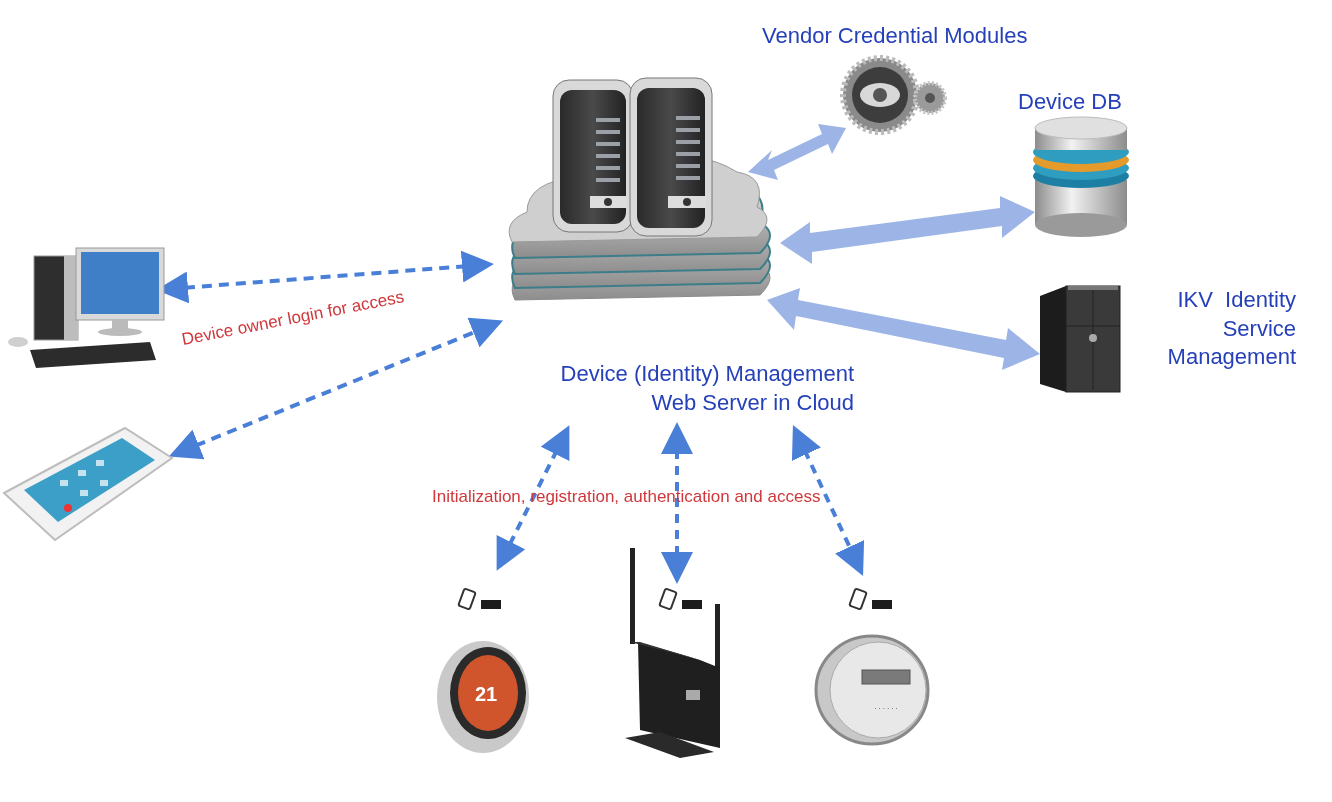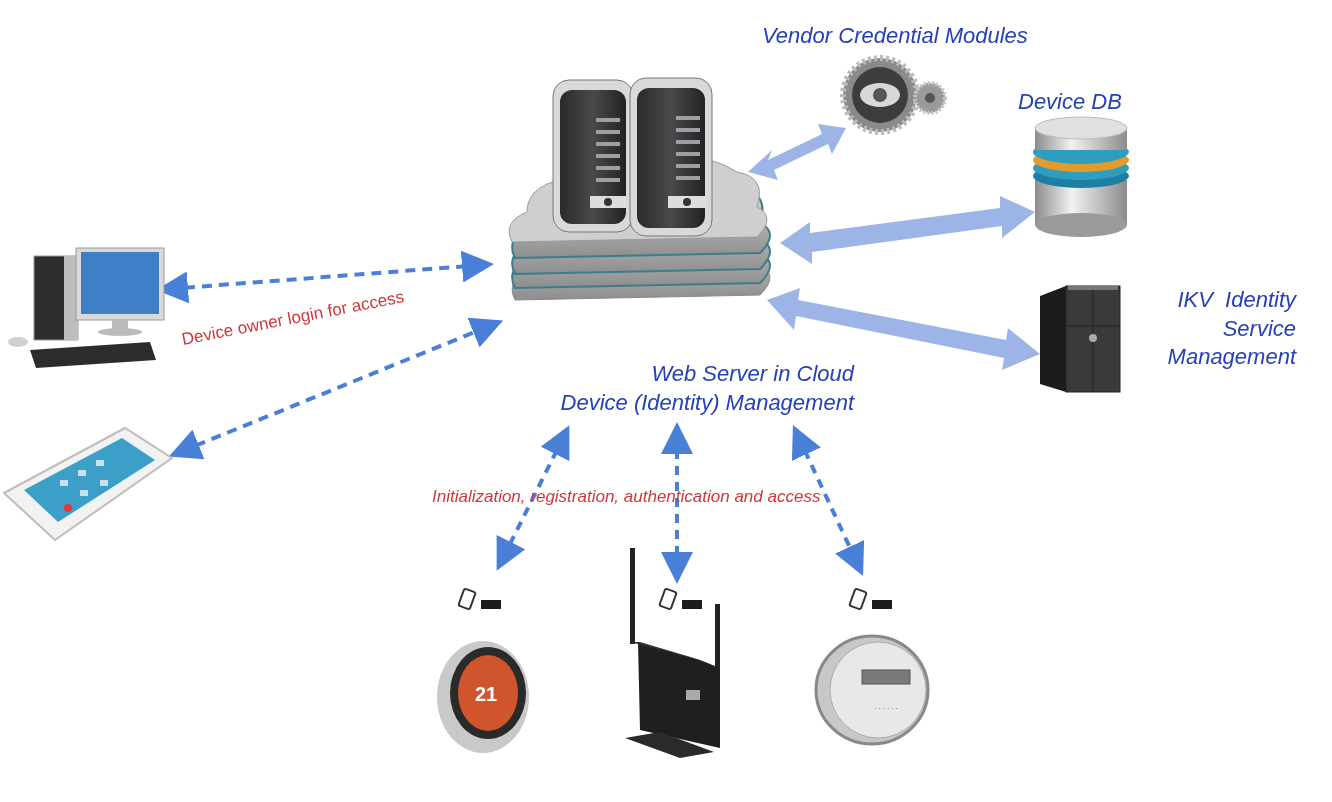--- a/index.html
+++ b/index.html
@@ -1,20 +1,20 @@
 <!DOCTYPE html>
 <html><head>
 <meta charset="utf-8">
 <style>
   html, body { margin: 0; padding: 0; background: #ffffff; }
   body { width: 1332px; height: 802px; position: relative; overflow: hidden;
          font-family: "Liberation Sans", sans-serif; }
-  .label { position: absolute; font-style: italic; color: #2540b8; font-size: 22px; line-height: 1.3; white-space: nowrap; }
+  .label { position: absolute; color: #2540b8; font-size: 22px; line-height: 1.3; white-space: nowrap; }
   .red-label { position: absolute; font-style: normal; color: #d0373b; font-size: 17px; white-space: nowrap; }
-  .red-italic { font-style: italic; }
+  .red-italic { }
   svg.layer { position: absolute; left: 0; top: 0; }
   .center { text-align: right; }
 </style>
 </head>
 <body>
 
 <svg class="layer" width="1332" height="802">
   <defs>
     <marker id="dashHead" markerWidth="8" markerHeight="8" refX="5" refY="4" orient="auto-start-reverse">
       <path d="M0,0 L8,4 L0,8 Z" fill="#4a7fd8"></path>
@@ -192,19 +192,19 @@
 <div class="label" style="left:762px; top:22px;">Vendor Credential Modules</div>
 <div class="label" style="left:1018px; top:88px;">Device DB</div>
 
 <div class="label center" style="left:1136px; top:286px; width:160px;">
   <div style="white-space:pre">IKV  Identity</div>
   <div>Service</div>
   <div>Management</div>
 </div>
 
 <div class="label center" style="left:492px; top:360px; width:362px;">
+  <div>Device (Identity) Management</div>
   <div>Web Server in Cloud</div>
-  <div>Device (Identity) Management</div>
 </div>
 
 <div class="red-label" style="left:184px; top:330px; transform: rotate(-11deg); transform-origin: left bottom;">Device owner login for access</div>
 
 <div class="red-label red-italic" style="left:432px; top:487px;">Initialization, registration, authentication and access</div>
 
 </body></html>

